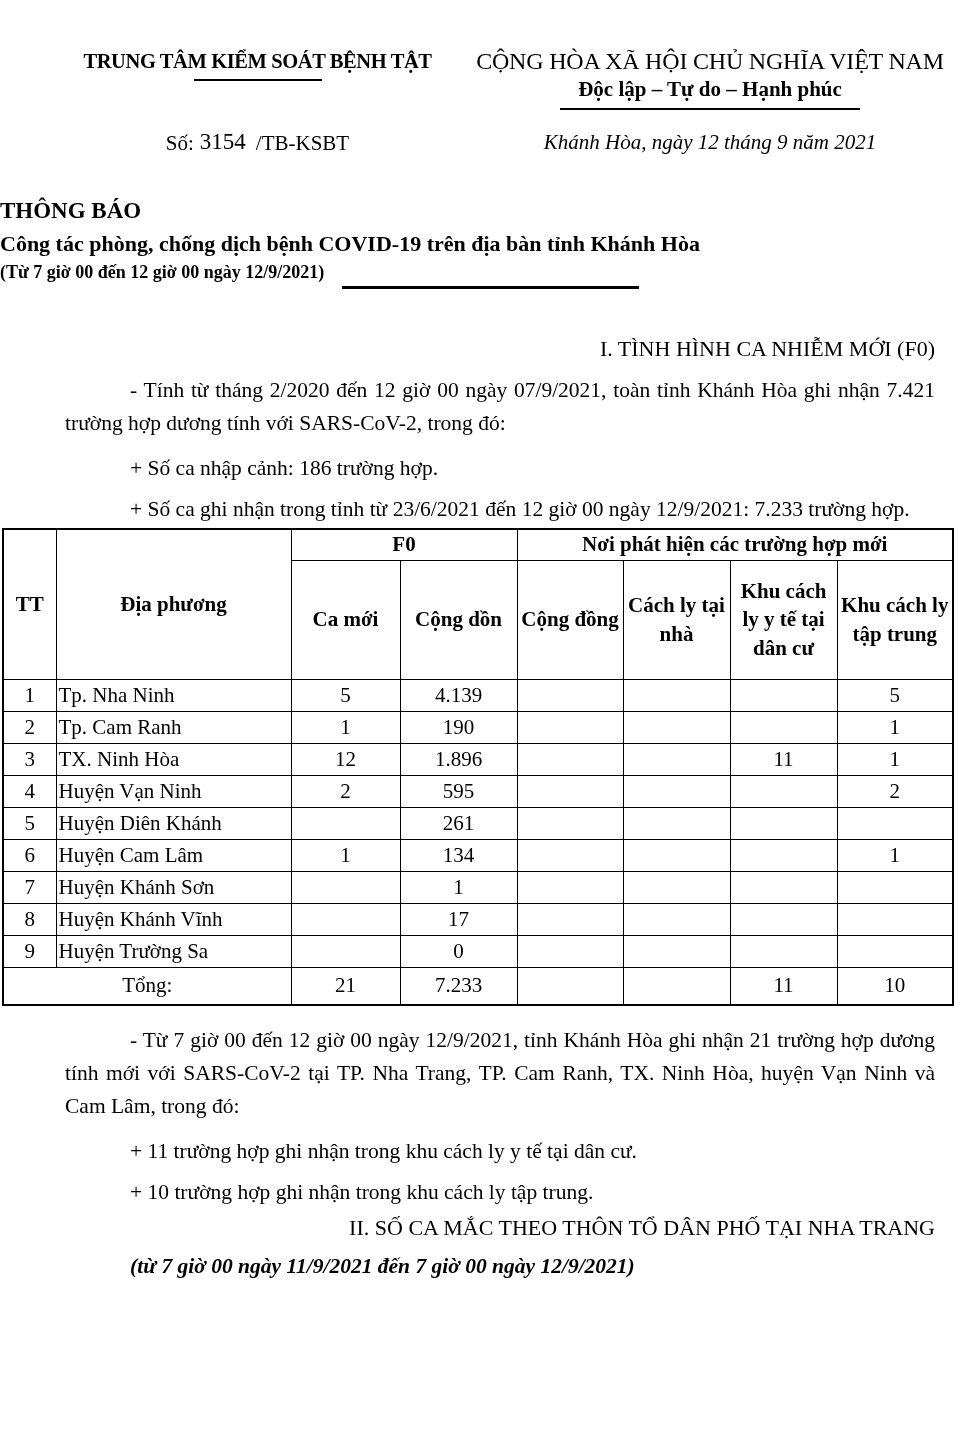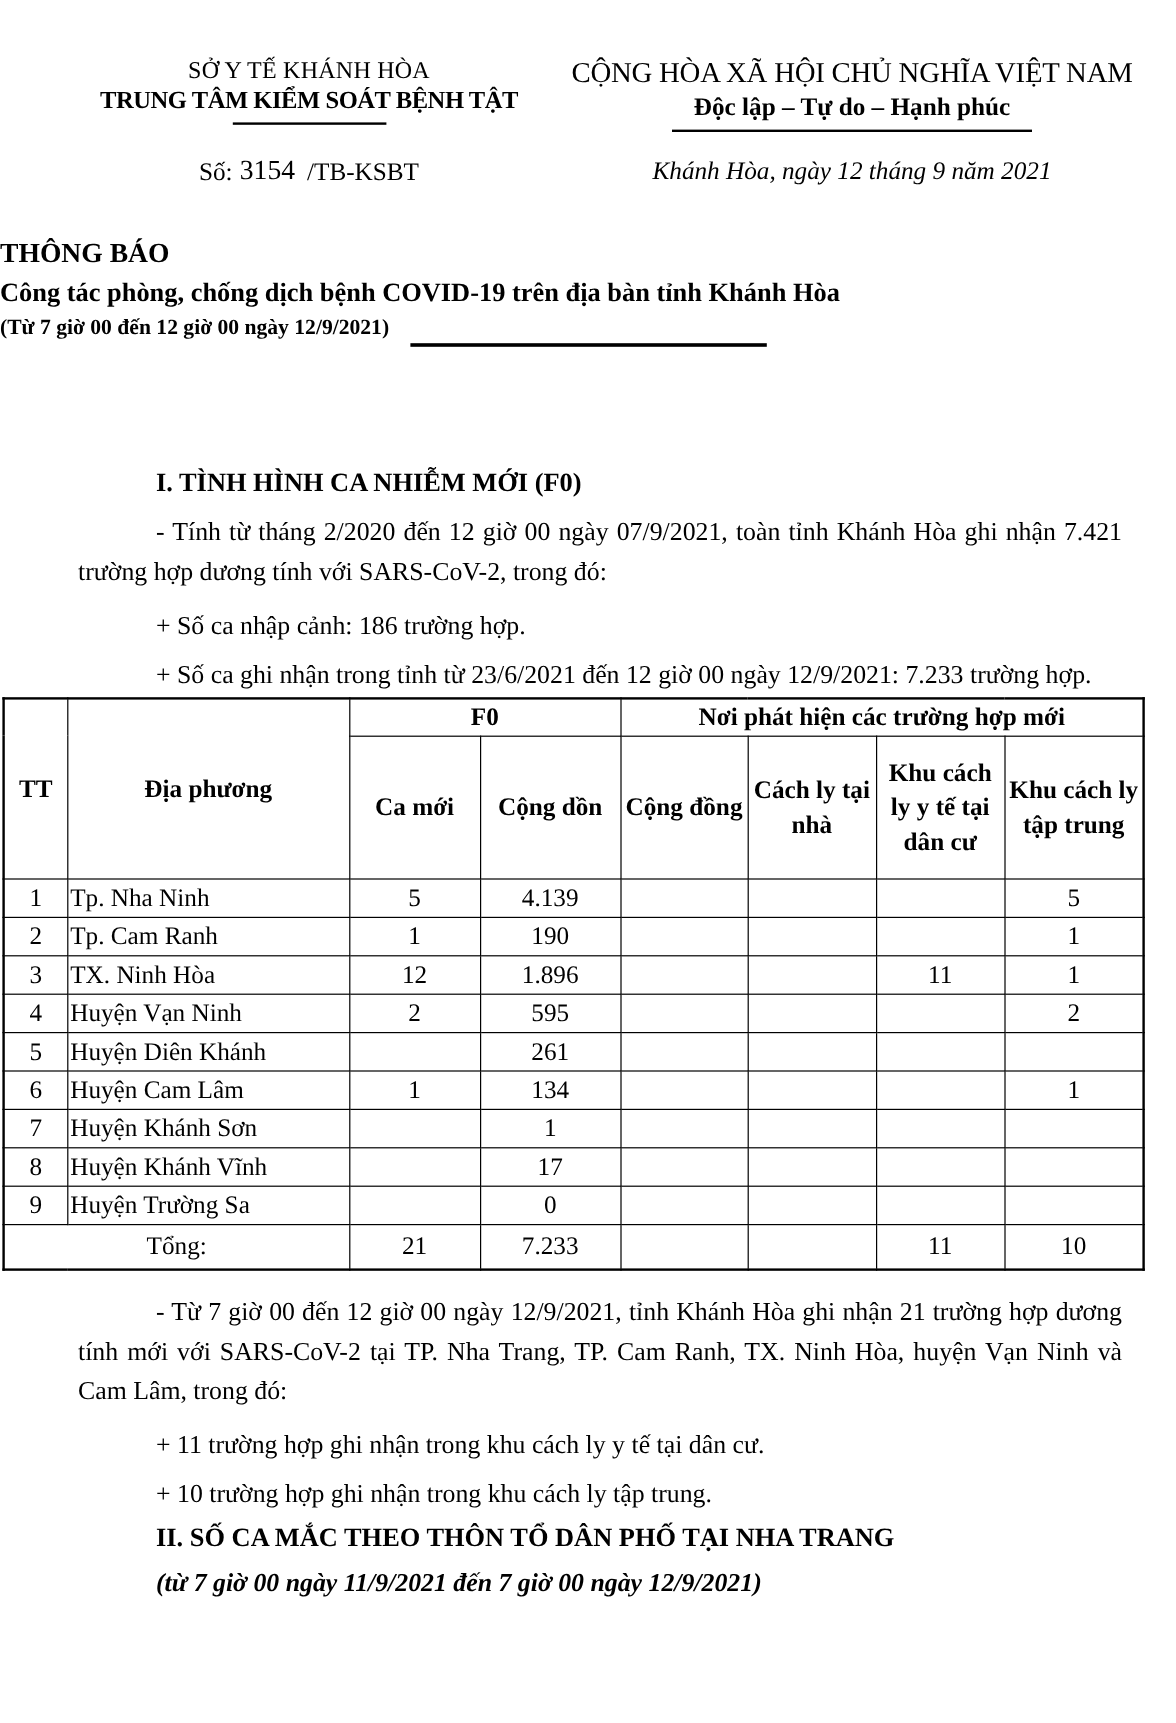--- a/index.html
+++ b/index.html
@@ -30,22 +30,22 @@
 
   
   .title-block { text-align:left; margin-top:42px; }
   .title1 { font-size:23px; font-weight:bold; }
   .title2 { font-size:22px; font-weight:bold; margin-top:7px; }
   .title3 { font-size:18px; font-weight:bold; margin-top:5px; }
   .title-rule { width:297px; height:2.5px; background:#000; margin:3px auto 0; }
 
   
   .sec-heading {
-    margin:100px 45px 0 130px;
-    font-size:22px; font-weight:bold;
+    margin:47px 45px 0 130px;
+    font-size:22px; font-weight:normal;text-align:right;
   }
   .sec-heading.sec2 { margin-top:6px; }
   .para {
     margin:12px 45px 0 65px;
     font-size:21.5px; line-height:33px;
     text-align:justify; text-indent:65px;
   }
   .para.tight { margin-top:8px; }
   .sec2-sub {
     margin:13px 45px 0 130px;
@@ -72,21 +72,20 @@
   td.c-num { text-align:center; }
   tr.total-row td { height:36px; font-weight:normal; text-align:center; }
 </style>
 </head>
 <body>
 
 <div class="page">
 
   <div class="hdr">
     <div class="hdr-left">
-      <div class="org-line1">SỞ Y TẾ KHÁNH HÒA</div>
       <div class="org-line2">TRUNG TÂM KIỂM SOÁT BỆNH TẬT</div>
       <div class="rule rule-left"></div>
     </div>
     <div class="hdr-right">
       <div class="nat-line1">CỘNG HÒA XÃ HỘI CHỦ NGHĨA VIỆT NAM</div>
       <div class="nat-line2">Độc lập – Tự do – Hạnh phúc</div>
       <div class="rule rule-right"></div>
     </div>
   </div>
 

